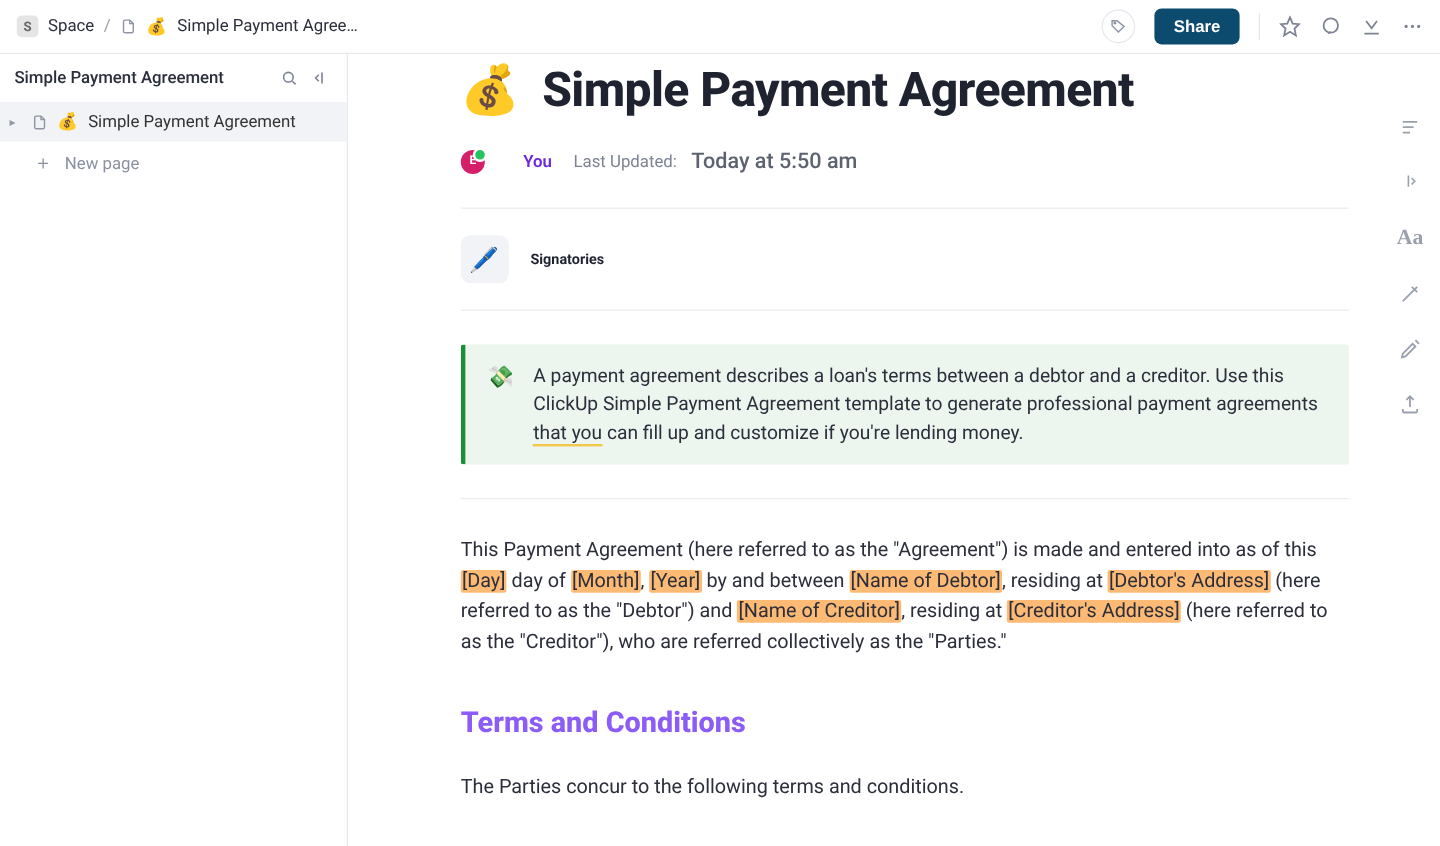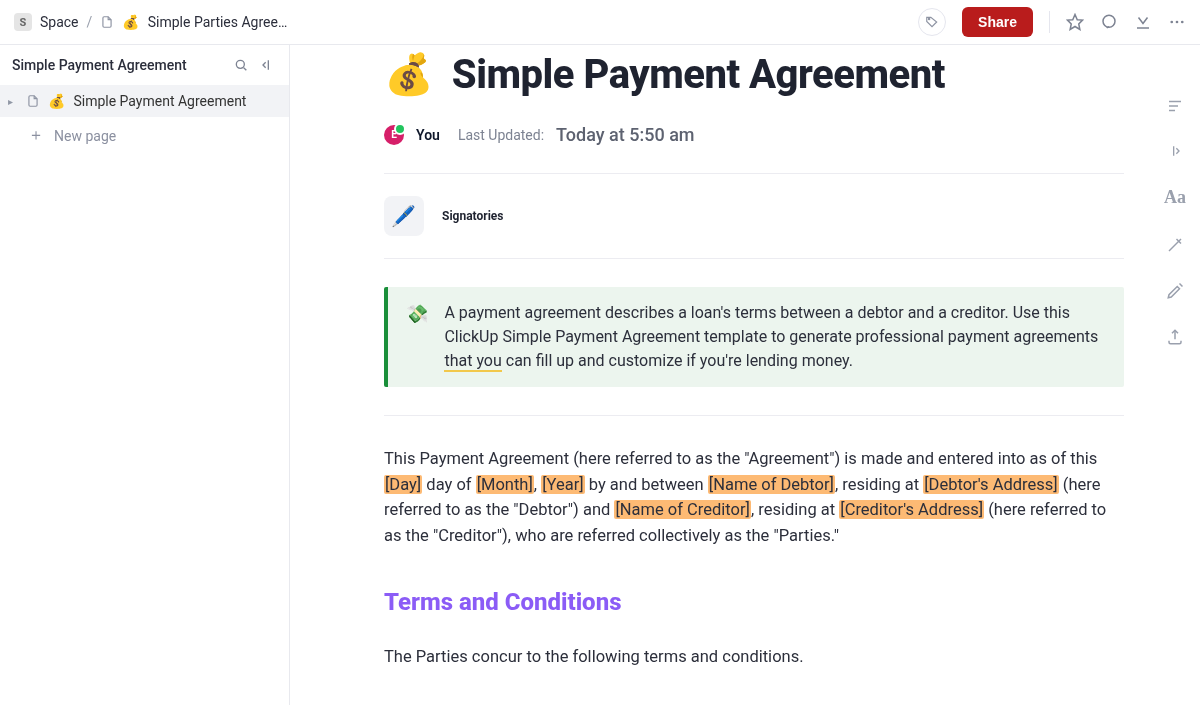--- a/index.html
+++ b/index.html
@@ -10,21 +10,21 @@
   .topbar { height: 45px; display: flex; align-items: center; padding: 0 14px; border-bottom: 1px solid #e8e9ee; }
   .topbar-left { display: flex; align-items: center; gap: 8px; }
   .space-icon { width: 18px; height: 18px; border-radius: 4px; background: #e5e5e5; color: #666; display:flex; align-items:center; justify-content:center; font-size:11px; font-weight:700; }
   .crumb { font-size: 14px; color: #2b2e3b; }
   .crumb-sep { color: #9aa0ad; font-size: 14px; }
   .doc-icon, .doc-icon-small { color:#8e94a3; }
   .doc-emoji { font-size: 14px; }
   .topbar-spacer { flex: 1; }
   .topbar-right { display: flex; align-items: center; gap: 16px; }
   .pill-icon { width:28px; height:28px; border:1px solid #e5e6ee; border-radius:999px; display:flex; align-items:center; justify-content:center; color:#6b7280; font-size:14px; }
-  .share-btn { background:#b91c1c; color:#fff; border:none; border-radius:6px; padding:7px 16px; font-size:14px; font-weight:600; cursor:pointer; }
+  .share-btn { background:#0c4a6e; color:#fff; border:none; border-radius:6px; padding:7px 16px; font-size:14px; font-weight:600; cursor:pointer; }
   .vline { width:1px; height:22px; background:#e5e6ee; }
   .ghost-icon { color:#7d8392; font-size:18px; cursor:pointer; }
 
   
   .main { flex:1; display:flex; overflow:hidden; }
 
   
   .sidebar { width: 290px; border-right: 1px solid #e8e9ee; display:flex; flex-direction:column; }
   .sidebar-header { display:flex; align-items:center; padding: 12px 14px 12px 12px; gap:10px; }
   .sidebar-title { font-size:14px; font-weight:500; color:#2b2e3b; flex:1; }
@@ -55,21 +55,21 @@
 
   
   .title-row { display:flex; align-items:center; gap:18px; margin-top:6px; }
   .big-emoji { font-size:40px; }
   .doc-title { font-size:40px; font-weight:800; letter-spacing:-0.5px; color:#1f2330; }
 
   
   .author-row { display:flex; align-items:center; gap:12px; margin-top:26px; padding-bottom:28px; border-bottom:1px solid #ececf1; }
   .avatar { width:20px; height:20px; border-radius:999px; background:#d61f69; color:#fff; font-size:10px; font-weight:700; display:flex; align-items:center; justify-content:center; position:relative; }
   .avatar::after { content:""; position:absolute; right:-2px; top:-2px; width:8px; height:8px; background:#22c55e; border:2px solid #fff; border-radius:999px; }
-  .who { font-size:14px; font-weight:600; color:#0f172a; }
+  .who { font-size:14px; font-weight:600; color:#6d28d9;margin-left:20px; }
   .lu-label { font-size:14px; color:#7d8392; margin-left:6px; }
   .lu-time { font-size:18px; color:#5d6270; font-weight:500; }
 
   
   .sig-row { display:flex; align-items:center; gap:18px; padding:22px 0; border-bottom:1px solid #ececf1; }
   .sig-chip { width:40px; height:40px; border-radius:8px; background:#f2f3f6; display:flex; align-items:center; justify-content:center; font-size:20px; }
   .sig-label { font-size:12px; font-weight:700; color:#1f2330; }
 
   
   .callout { margin-top:28px; background:#ecf5ee; border-left:4px solid #1a8f3a; padding:14px 18px; display:flex; gap:16px; border-radius:2px; }
@@ -94,21 +94,21 @@
     <div class="space-icon">S</div>
     <span class="crumb">Space</span>
     <span class="crumb-sep">/</span>
     <span class="doc-icon-small">
       <svg width="14" height="14" viewBox="0 0 24 24" fill="none" stroke="#8e94a3" stroke-width="2">
           <path d="M14 3H7a2 2 0 0 0-2 2v14a2 2 0 0 0 2 2h10a2 2 0 0 0 2-2V8z"></path>
           <path d="M14 3v5h5"></path>
         </svg>
     </span>
     <span class="doc-emoji">💰</span>
-    <span class="crumb">Simple Parties Agree…</span>
+    <span class="crumb">Simple Payment Agree…</span>
   </div>
   <div class="topbar-spacer"></div>
   <div class="topbar-right">
     <div class="pill-icon">
       <svg width="14" height="14" viewBox="0 0 24 24" fill="none" stroke="#8e94a3" stroke-width="2">
           <path d="M20 12l-8 8-9-9V4h7z"></path>
           <circle cx="7" cy="7" r="1.2" fill="#8e94a3"></circle>
         </svg>
     </div>
     <button class="share-btn">Share</button>

